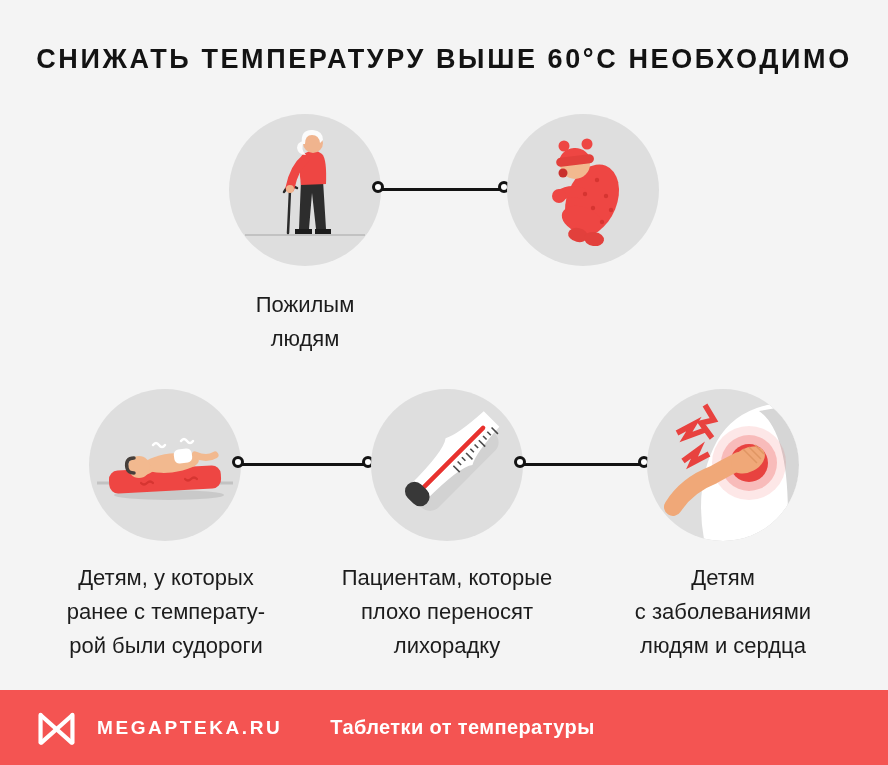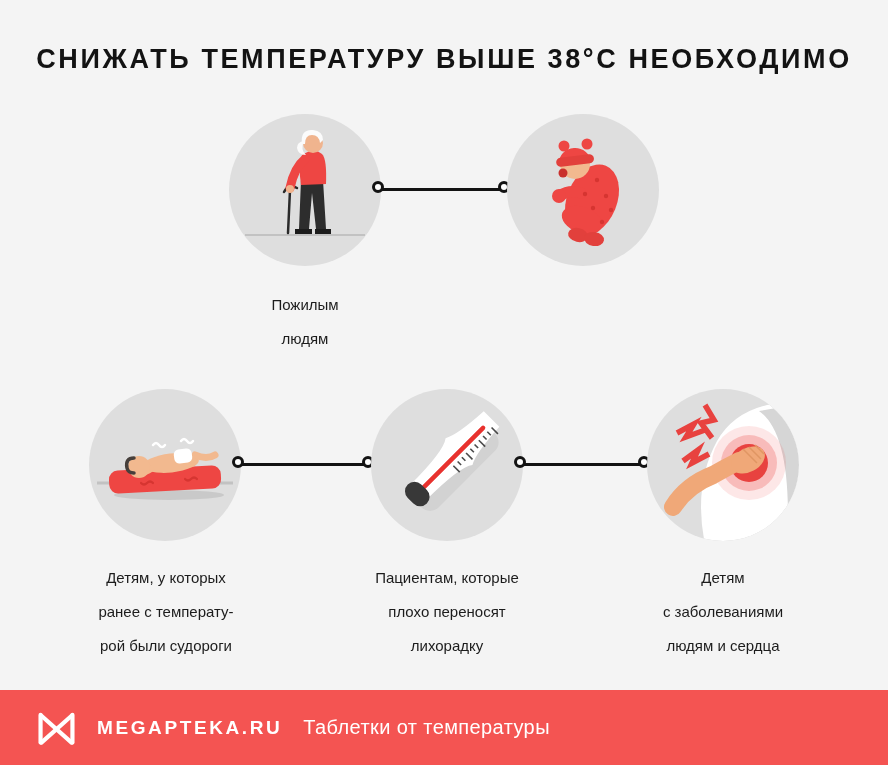--- a/index.html
+++ b/index.html
@@ -57,21 +57,21 @@
   .r1a { left: 372px; top: 181px; }
   .r1b { left: 498px; top: 181px; }
   .r2a { left: 232px; top: 456px; }
   .r2b { left: 362px; top: 456px; }
   .r3a { left: 514px; top: 456px; }
   .r3b { left: 638px; top: 456px; }
 
   .label {
     position: absolute;
     text-align: center;
-    font-size: 15px;
+    font-size: 22px;
     font-weight: 500;
     line-height: 34px;
     color: #1c1c1c;
     white-space: pre-line;
   }
   .l1 { left: 195px; top: 288px; width: 220px; }
   .l2 { left: 448px; top: 288px; width: 270px; }
   .l3 { left:  33px; top: 561px; width: 266px; }
   .l4 { left: 314px; top: 561px; width: 266px; }
   .l5 { left: 590px; top: 561px; width: 266px; }
@@ -87,33 +87,33 @@
   }
   .footer .logo { width: 47px; height: 47px; flex: 0 0 auto; }
   .footer .brand {
     margin-left: 17px;
     color: #ffffff;
     font-size: 19px;
     font-weight: bold;
     letter-spacing: 2.6px;
   }
   .footer .tagline {
-    margin-left: 21px;
+    margin-left: 48px;
     color: #ffffff;
     font-size: 20px;
-    font-weight: normal;
+    font-weight: bold;
     letter-spacing: 0.4px;
   }
 </style>
 </head>
 <body>
 
 <div class="canvas">
 
-  <div class="title">СНИЖАТЬ ТЕМПЕРАТУРУ ВЫШЕ 38°С НЕОБХОДИМО</div>
+  <div class="title">СНИЖАТЬ ТЕМПЕРАТУРУ ВЫШЕ 60°С НЕОБХОДИМО</div>
 
   <div class="circle c1">
     <svg viewBox="0 0 152 152">
       <line x1="16" y1="121" x2="136" y2="121" stroke="#c2c2c2" stroke-width="2"></line>
       <line x1="61" y1="76" x2="59" y2="119" stroke="#2a2a2a" stroke-width="2.5" stroke-linecap="round"></line>
       <path d="M55 78 q5 -9 13 -4" stroke="#2a2a2a" stroke-width="2.5" fill="none" stroke-linecap="round"></path>
       <path d="M72 66 l22 0 l3 49 l-10 0 l-4 -36 l-3 36 l-10 0 z" fill="#2d2d2d"></path>
       <path d="M66 115 h17 v5 h-17 z" fill="#1c1c1c"></path>
       <path d="M86 115 h16 v5 h-16 z" fill="#1c1c1c"></path>
       <path d="M73 41 q12 -8 20 -1 q5 5 4 30 l-25 1 q-3 -20 1 -30 z" fill="#ee4643"></path>

